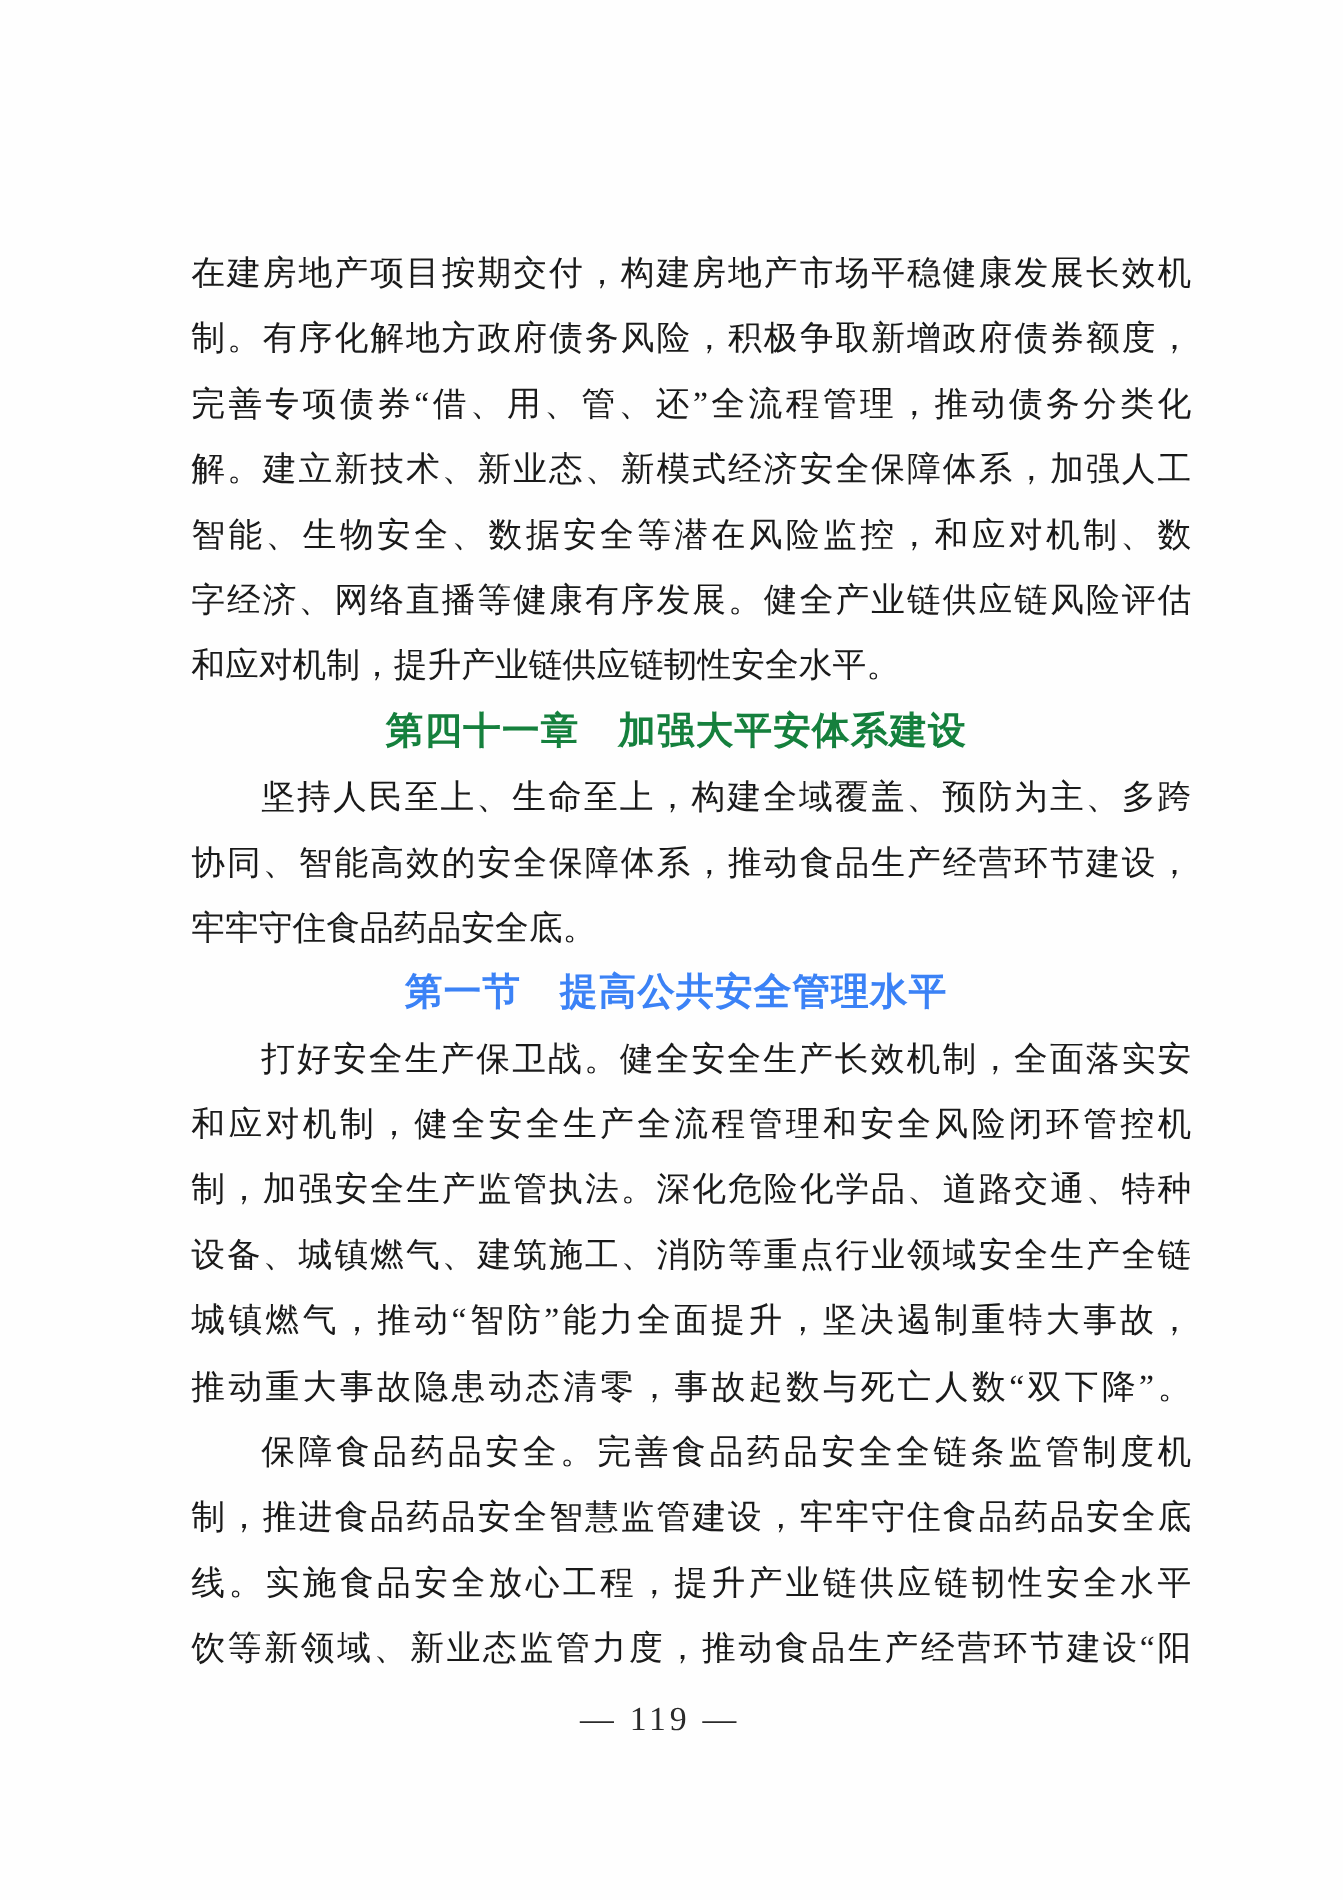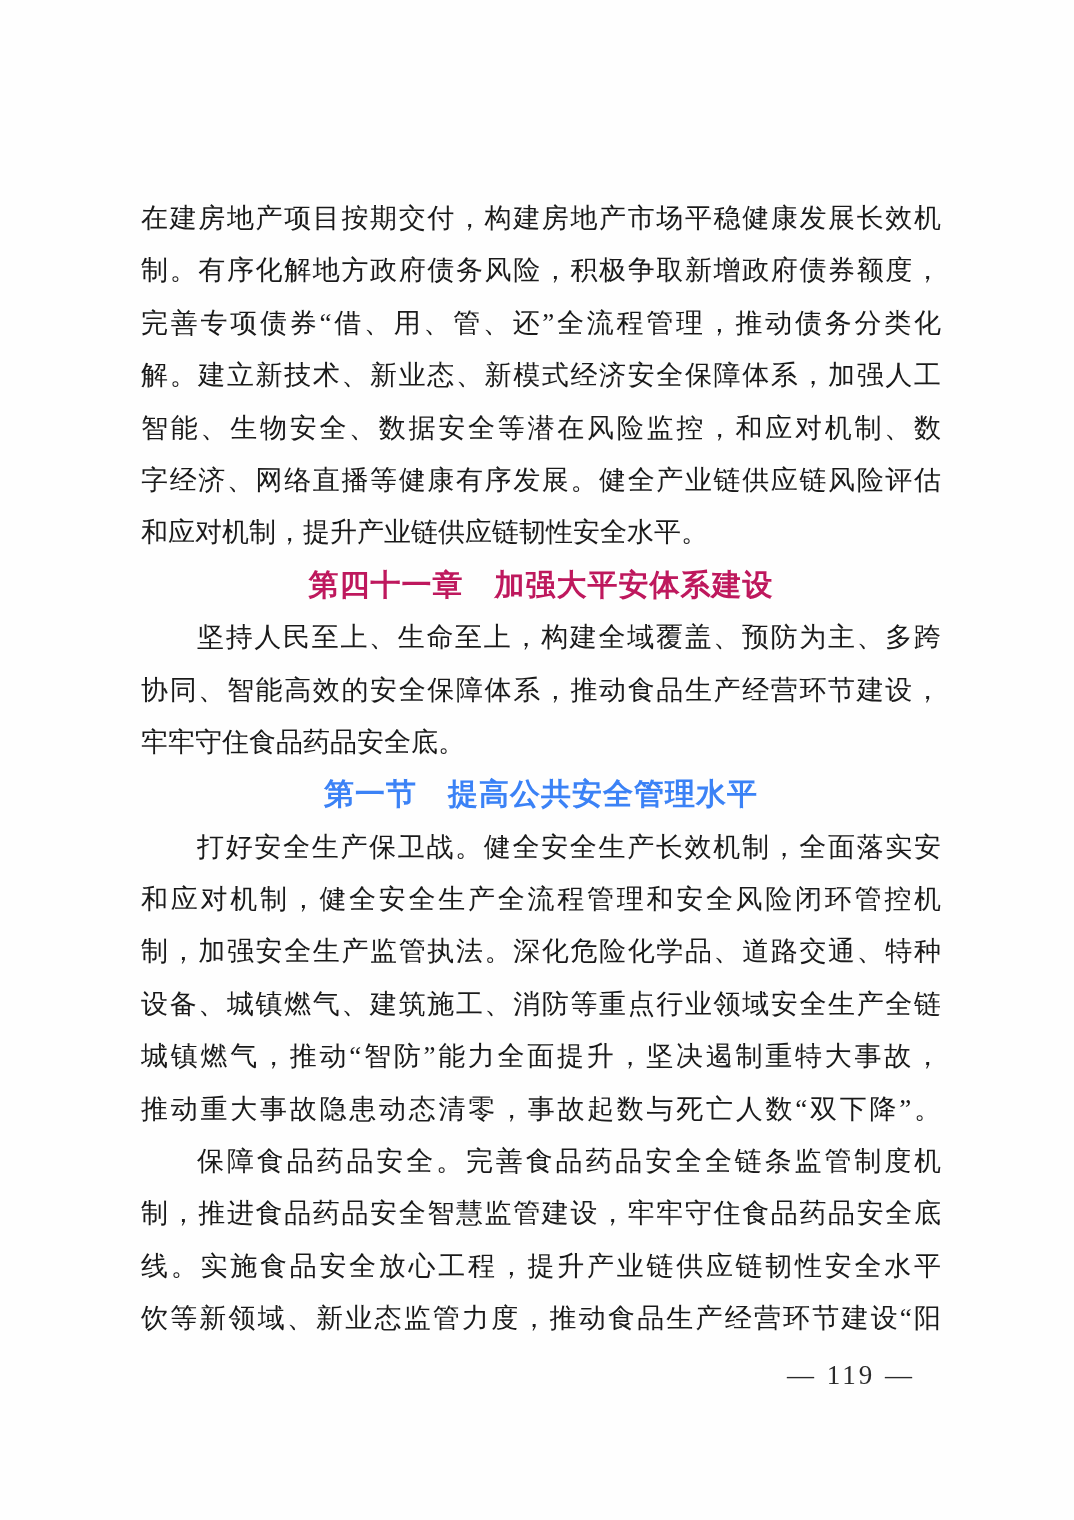--- a/index.html
+++ b/index.html
@@ -7,21 +7,21 @@
   .page {
     position: relative;
     width: 1074px;
     height: 1520px;
     background: #fefefe;
     overflow: hidden;
     padding: 192px 133px 0 141px;
     font-family: "Liberation Serif", "DejaVu Serif", serif;
     color: #1a1a1a;
   }
-  .para { width: 100%; }
+  .para { width: 100%; margin-left: 12px; }
   .line {
     font-size: 27px;
     line-height: 52.4px;
     height: 52.4px;
     overflow: hidden;
     text-align: justify;
     text-align-last: justify;
     text-justify: inter-character;
   }
   .line.end {
@@ -32,38 +32,38 @@
   }
   .chapter-heading {
     font-size: 30px;
     font-weight: bold;
     line-height: 52.4px;
     height: 52.4px;
     text-align: center;
     text-align-last: center;
     letter-spacing: 1px;
     font-family: "Liberation Serif", "DejaVu Serif", serif;
-    color: #be185d;
+    color: #15803d;
   }
   .section-heading {
     font-size: 30px;
     font-weight: bold;
     line-height: 52.4px;
     height: 52.4px;
     text-align: center;
     text-align-last: center;
     letter-spacing: 1px;
     font-family: "Liberation Sans", "DejaVu Sans", sans-serif;
     color: #3b82f6;
   }
   .page-number {
     margin-top: 10px;
     font-size: 27px;
     line-height: 40px;
-    text-align: right;
+    text-align: center;
     padding-right: 26px;
     letter-spacing: 3px;
     color: #2a2a2a;
   }
 </style>
 </head>
 <body>
 
 <div class="page">
 

